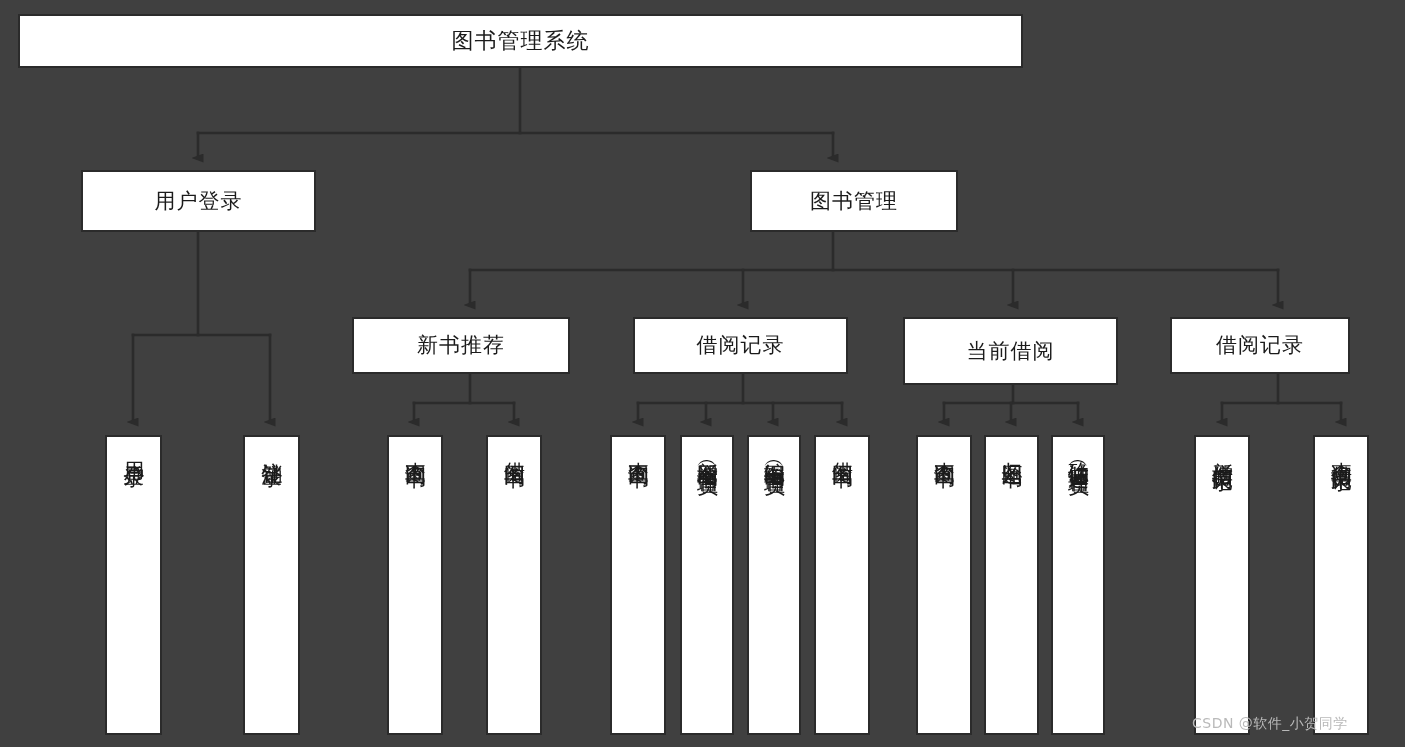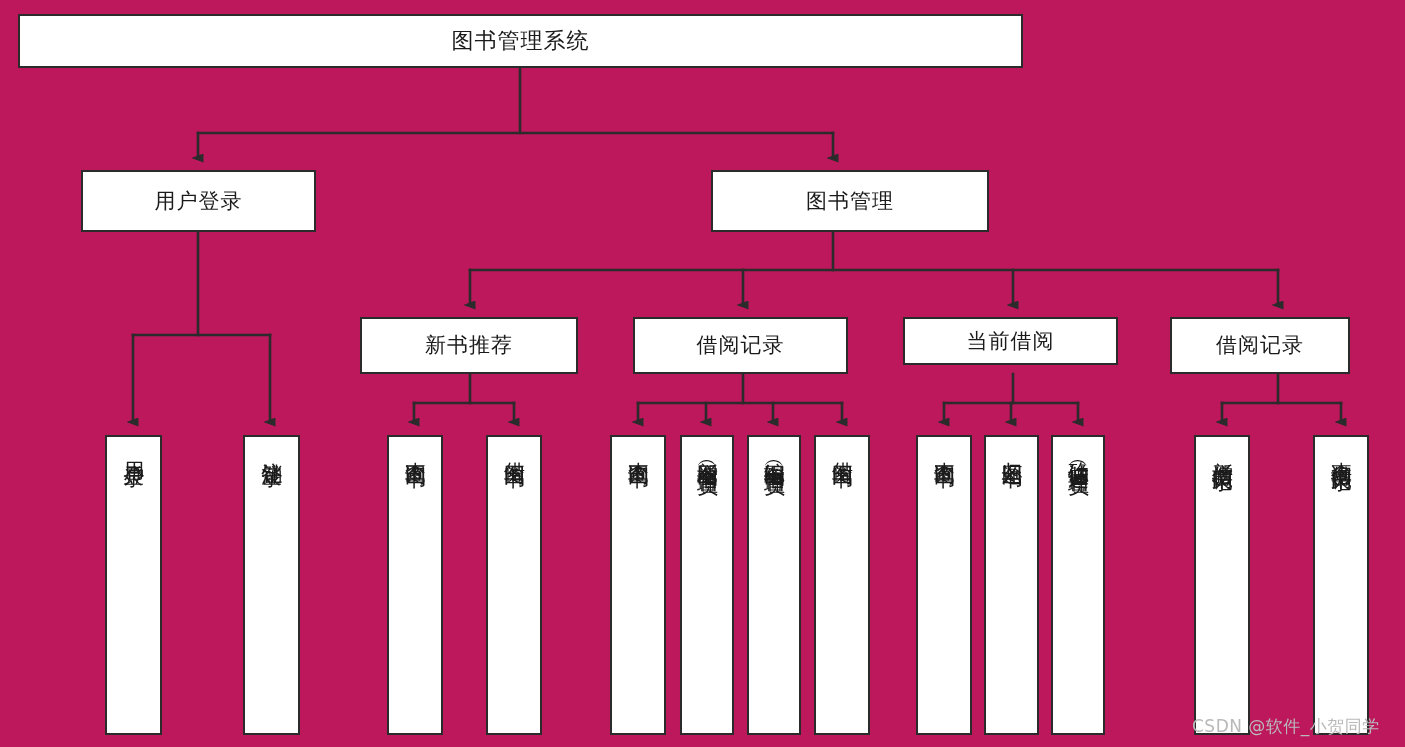--- a/index.html
+++ b/index.html
@@ -7,21 +7,21 @@
   body{
     background:#ffffff;
     font-family:"DejaVu Sans","Liberation Sans",sans-serif;
     color:#1b1b1b;
   }
   #canvas{
     position:relative;
     width:1405px;
     height:747px;
     overflow:hidden;
-    background:#be185d;
+    background:#404040;
   }
   svg#wires{
     position:absolute;
     left:0; top:0;
     width:1405px;
     height:747px;
     pointer-events:none;
   }
   .node{
     position:absolute;
@@ -50,21 +50,21 @@
     text-orientation:upright;
     font-size:21px;
     line-height:1.38;
     letter-spacing:2px;
     white-space:normal;
     max-height:276px;
   }
   .node.leaf.tall .label{max-height:292px;}
   .watermark{
     position:absolute;
-    font-size:17px;
+    font-size:14px;
     color:#b9b9b9;
     letter-spacing:0.5px;
     white-space:nowrap;
     user-select:none;
   }
 </style>
 </head>
 <body>
 
 <div id="canvas">
@@ -119,31 +119,31 @@
     </g>
   </svg>
 
   <div class="node root" style="left:18px; top:14px; width:1005px; height:54px;">
     <span class="label">图书管理系统</span>
   </div>
 
   <div class="node" style="left:81px; top:170px; width:235px; height:62px;">
     <span class="label">用户登录</span>
   </div>
-  <div class="node" style="left:711px; top:170px; width:278px; height:62px;">
+  <div class="node" style="left:750px; top:170px; width:208px; height:62px;">
     <span class="label">图书管理</span>
   </div>
 
-  <div class="node" style="left:360px; top:317px; width:218px; height:57px;">
+  <div class="node" style="left:352px; top:317px; width:218px; height:57px;">
     <span class="label">新书推荐</span>
   </div>
   <div class="node" style="left:633px; top:317px; width:215px; height:57px;">
     <span class="label">借阅记录</span>
   </div>
-  <div class="node" style="left:903px; top:317px; width:215px; height:48px;">
+  <div class="node" style="left:903px; top:317px; width:215px; height:68px;">
     <span class="label">当前借阅</span>
   </div>
   <div class="node" style="left:1170px; top:317px; width:180px; height:57px;">
     <span class="label">借阅记录</span>
   </div>
 
   <div class="node leaf" style="left:105px; top:435px; width:57px; height:300px;">
     <span class="label">用户登录</span>
   </div>
   <div class="node leaf" style="left:243px; top:435px; width:57px; height:300px;">

